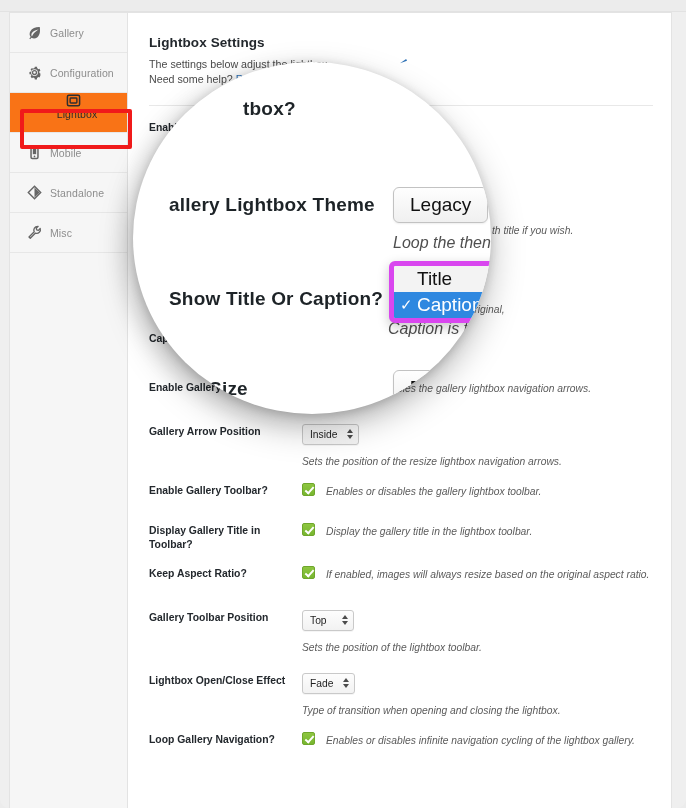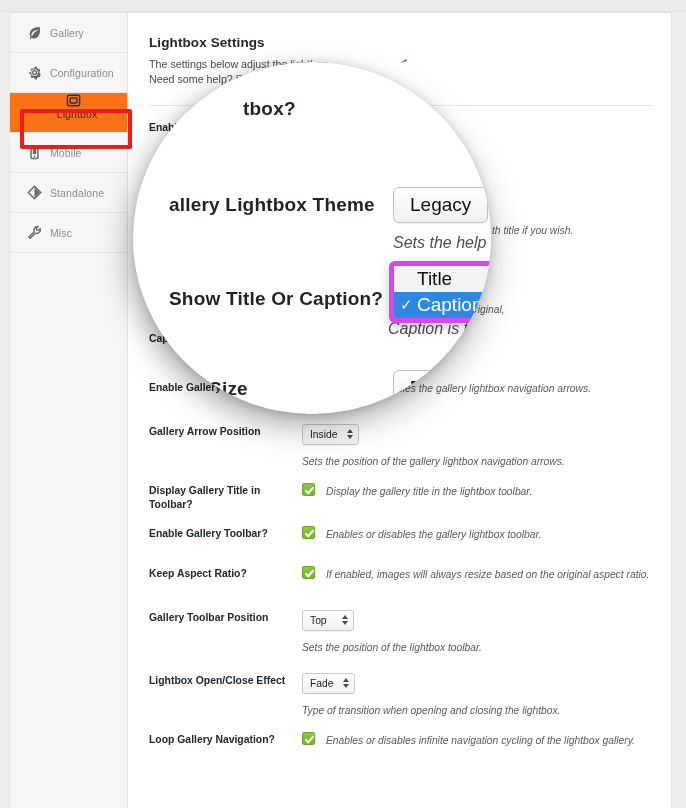--- a/index.html
+++ b/index.html
@@ -441,34 +441,34 @@
               </div>
             </div>
             <div class="row" style="padding-top: 18px;">
               <div class="lbl">Gallery Arrow Position</div>
               <div class="fld"><div class="sel">
                   <span class="sel-val">Inside</span>
                   <span class="arrows">
                     <span class="up"></span>
                     <span class="dn"></span>
                   </span>
-                </div><div class="desc below">Sets the position of the gallery lightbox navigation arrows.</div></div>
+                </div><div class="desc below">Sets the position of the resize lightbox navigation arrows.</div></div>
+            </div>
+            <div class="row">
+              <div class="lbl">Enable Gallery Toolbar?</div>
+              <div class="fld fld-inline">
+                <div class="cbx"></div>
+                <div class="desc beside">Enables or disables the gallery lightbox toolbar.</div>
+              </div>
             </div>
             <div class="row">
               <div class="lbl">Display Gallery Title in Toolbar?</div>
               <div class="fld fld-inline">
                 <div class="cbx"></div>
                 <div class="desc beside">Display the gallery title in the lightbox toolbar.</div>
-              </div>
-            </div>
-            <div class="row">
-              <div class="lbl">Enable Gallery Toolbar?</div>
-              <div class="fld fld-inline">
-                <div class="cbx"></div>
-                <div class="desc beside">Enables or disables the gallery lightbox toolbar.</div>
               </div>
             </div>
             <div class="row">
               <div class="lbl">Keep Aspect Ratio?</div>
               <div class="fld fld-inline">
                 <div class="cbx"></div>
                 <div class="desc beside">If enabled, images will always resize based on the original aspect ratio.</div>
               </div>
             </div>
             <div class="row" style="padding-top: 18px;">
@@ -515,21 +515,21 @@
     <div id="lens-content">
 
       <div class="mag-label" style="left:110px; top:29px;margin-top:7px;">tbox?</div>
 
       <div class="mag-label" style="left:36px; top:132px;">allery Lightbox Theme</div>
 
       <div class="mag-select" style="left:260px; top:125px;">
         <span>Legacy</span>
       </div>
 
-      <div class="mag-desc" style="left:260px; top:172px;">Sets the help</div>
+      <div class="mag-desc" style="left:260px; top:172px;">Loop the then</div>
 
       <div class="mag-label" style="left:36px; top:226px;">Show Title Or Caption?</div>
 
       <div id="open-dropdown">
         <div class="opt">
           <span class="tick"></span>
           <span>Title</span>
         </div>
         <div class="opt selected">
           <span class="tick">✓</span>

